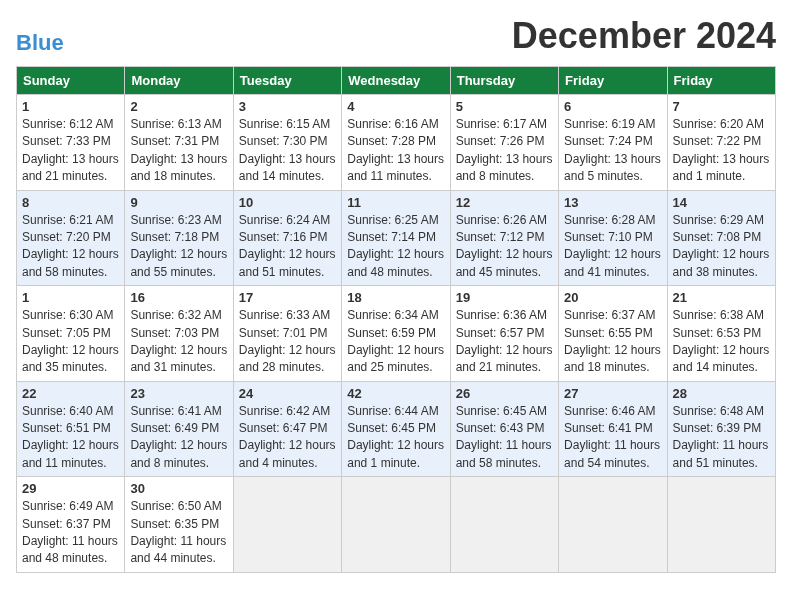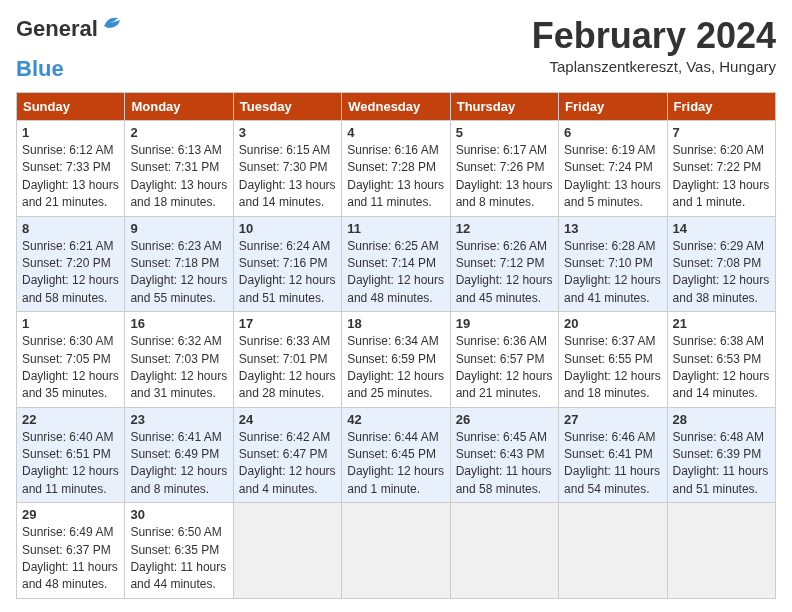--- a/index.html
+++ b/index.html
@@ -34,21 +34,21 @@
       font-size: 15px;
       color: #333;
       margin-top: 2px;
     }
     table {
       width: 100%;
       border-collapse: collapse;
       margin-top: 6px;
     }
     th {
-      background-color: #c2410c;
+      background-color: #15803d;
       color: #fff;
       font-size: 13px;
       font-weight: bold;
       text-align: left;
       padding: 6px 6px;
       border: 1px solid #ccc;
     }
     td {
       border: 1px solid #ccc;
       vertical-align: top;
@@ -77,33 +77,24 @@
     }
     tr:nth-child(odd) td:not(.empty) {
       background: #fff;
     }
   </style>
 </head>
 <body>
 
 <div class="header">
   <div class="logo">
-    <div style="display:flex;align-items:center;gap:4px;">
-      <div style="position:relative;display:inline-block;">
-        <span style="font-size:22px;font-weight:bold;color:#333;">General</span>
-        <svg width="22" height="22" viewBox="0 0 22 22" style="position:absolute;top:-4px;right:-24px;">
-          <path d="M4 14 Q8 4 18 6 Q14 10 10 11 Q14 10 20 8 Q18 16 8 16 Z" fill="#3a8fd4"></path>
-        </svg>
-      </div>
-    </div>
     <span style="font-size:22px;font-weight:bold;color:#3a8fd4;margin-top:14px;">Blue</span>
   </div>
   <div class="title-block">
-    <div class="month-title">February 2024</div>
-    <div class="location">Taplanszentkereszt, Vas, Hungary</div>
+    <div class="month-title">December 2024</div>
   </div>
 </div>
 
 <table>
   <thead>
     <tr>
       <th>Sunday</th>
       <th>Monday</th>
       <th>Tuesday</th>
       <th>Wednesday</th>

